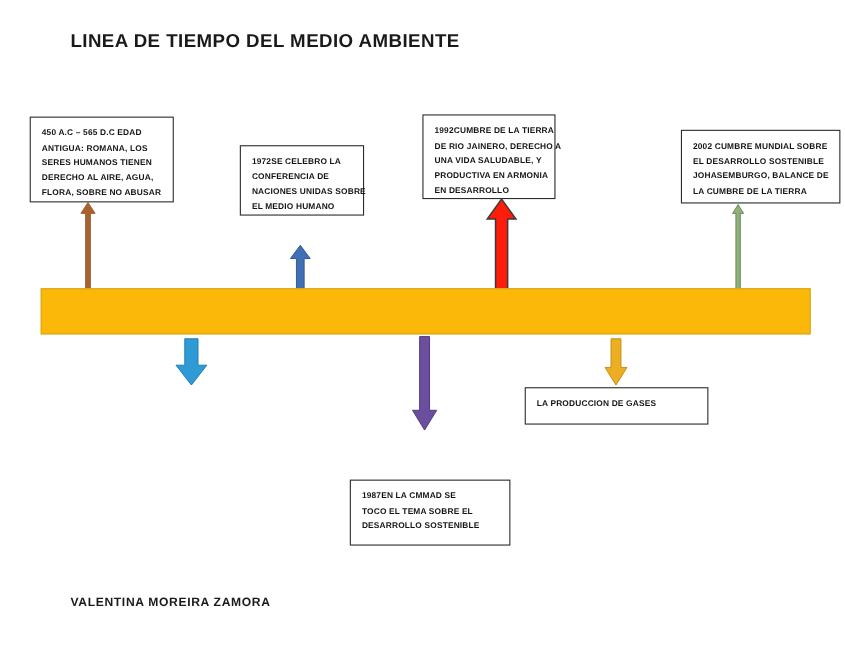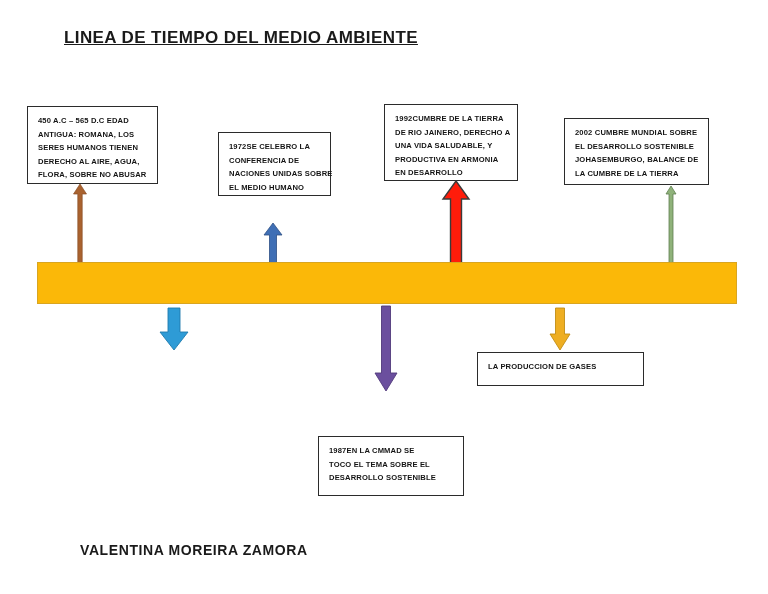--- a/index.html
+++ b/index.html
@@ -19,27 +19,26 @@
   }
   .title {
     position: absolute;
     left: 64px;
     top: 28px;
     font-size: 17px;
     font-weight: bold;
     letter-spacing: 0.4px;
     color: #1a1a1a;
     white-space: nowrap;
-    text-decoration: underline;
   }
   .author {
     position: absolute;
-    left: 80px;
+    left: 64px;
     top: 542px;
-    font-size: 14px;
+    font-size: 11px;
     font-weight: bold;
     letter-spacing: 0.6px;
     color: #1a1a1a;
     white-space: nowrap;
   }
   .timeline-bar {
     position: absolute;
     left: 37px;
     top: 262px;
     width: 700px;
@@ -86,29 +85,29 @@
     <div class="line">FLORA, SOBRE NO ABUSAR</div>
   </div>
 
   <div class="note" style="left:218px; top:132px; width:113px; height:64px;">
     <div class="line">1972SE CELEBRO LA</div>
     <div class="line">CONFERENCIA DE</div>
     <div class="line">NACIONES UNIDAS SOBRE</div>
     <div class="line">EL MEDIO HUMANO</div>
   </div>
 
-  <div class="note" style="left:384px; top:104px; width:134px; height:77px;">
+  <div class="note" style="left:384px; top:104px; width:121px; height:77px;">
     <div class="line">1992CUMBRE DE LA TIERRA</div>
     <div class="line">DE RIO JAINERO, DERECHO A</div>
     <div class="line">UNA VIDA SALUDABLE, Y</div>
     <div class="line">PRODUCTIVA EN ARMONIA</div>
     <div class="line">EN DESARROLLO</div>
   </div>
 
-  <div class="note" style="left:564px; top:118px; width:145px; height:67px;">
+  <div class="note" style="left:619px; top:118px; width:145px; height:67px;">
     <div class="line">2002 CUMBRE MUNDIAL SOBRE</div>
     <div class="line">EL DESARROLLO SOSTENIBLE</div>
     <div class="line">JOHASEMBURGO, BALANCE DE</div>
     <div class="line">LA CUMBRE DE LA TIERRA</div>
   </div>
 
   <div class="arrow" style="left:72px; top:184px;">
     <svg width="16" height="80" viewBox="0 0 16 80">
       <polygon points="8,0 14.5,10 10.2,10 10.2,80 5.8,80 5.8,10 1.5,10" fill="#A9622F" stroke="#8a4f26" stroke-width="0.7"></polygon>
     </svg>

